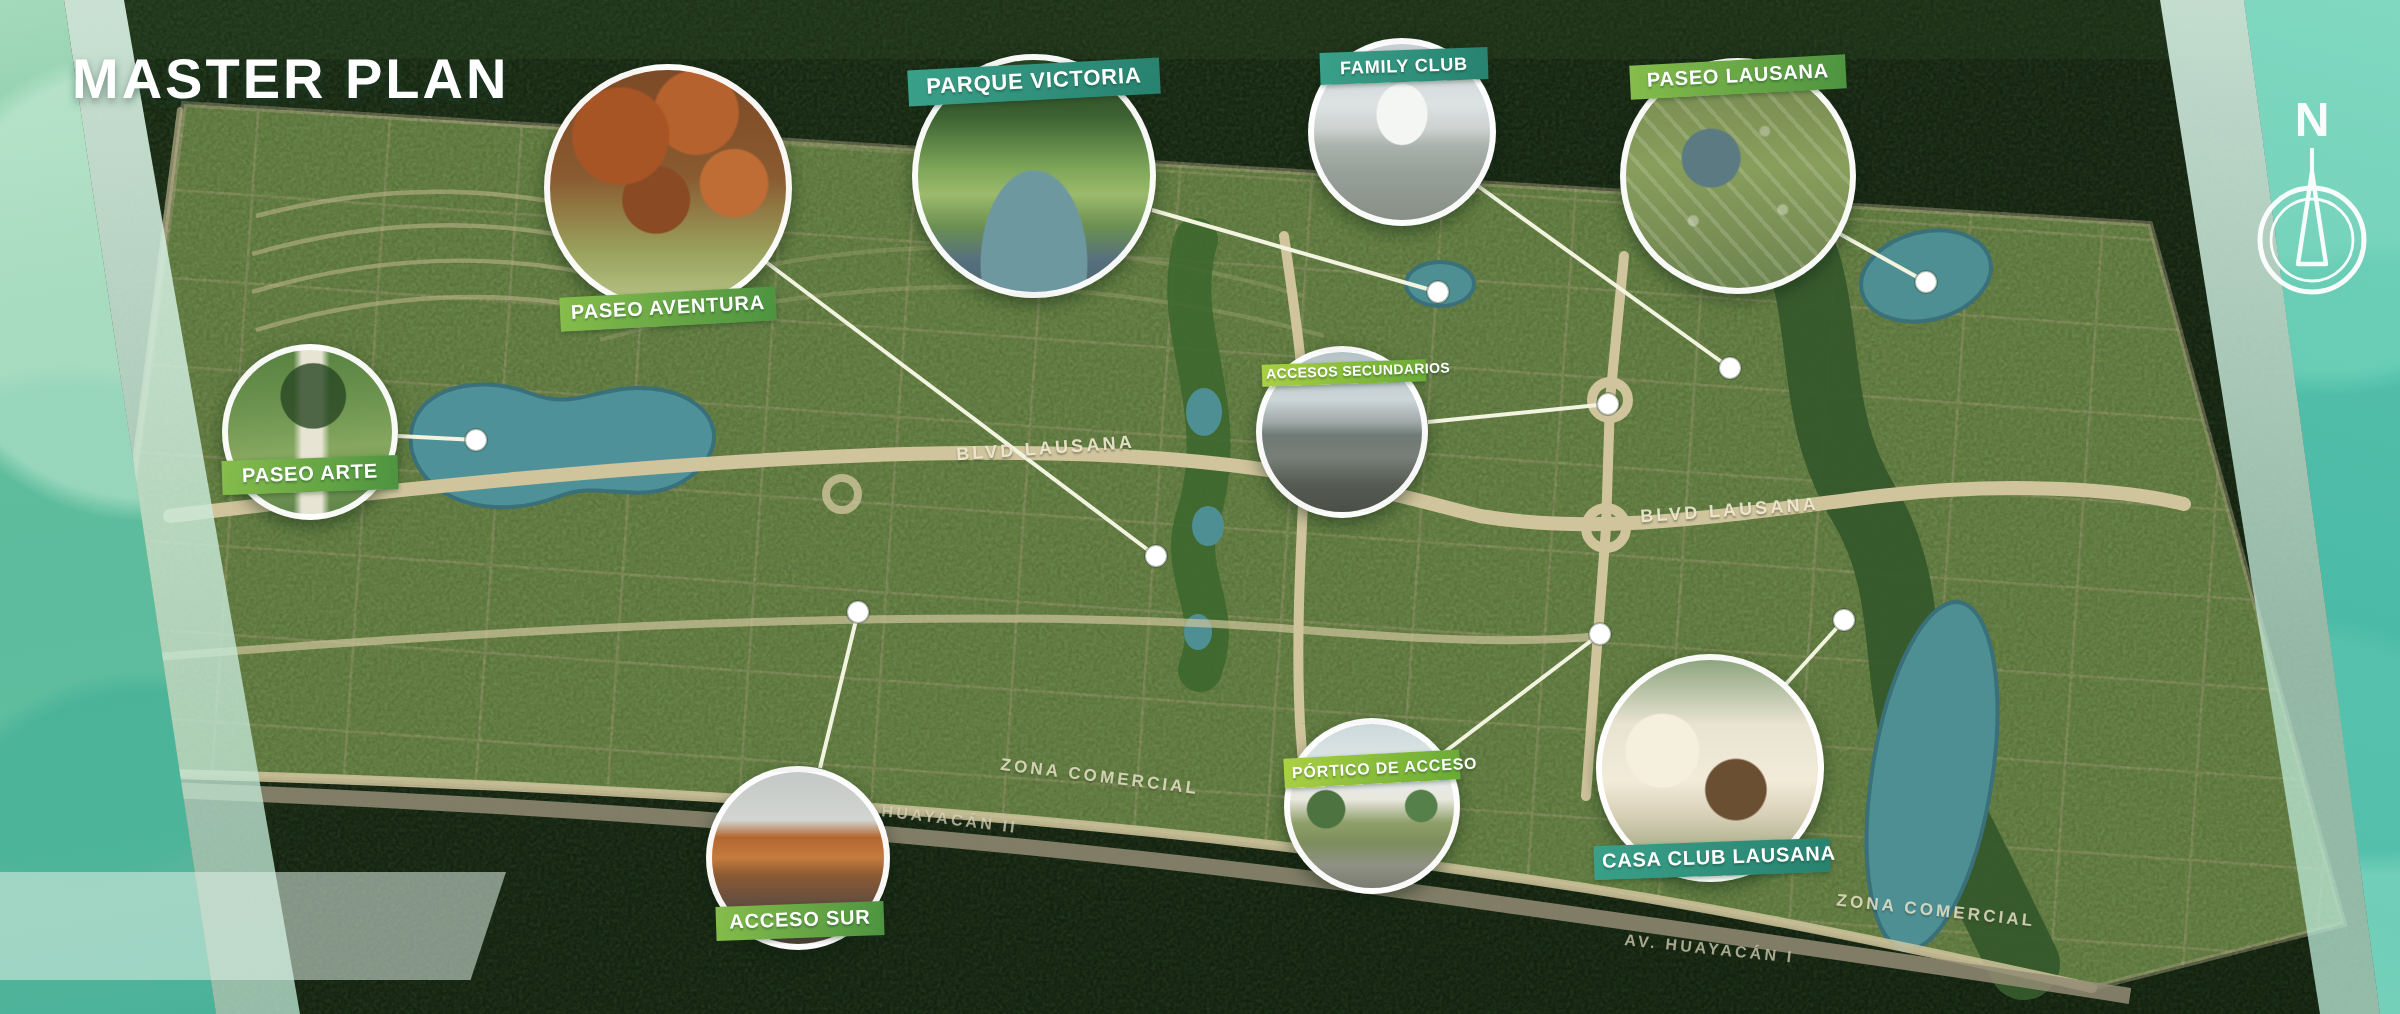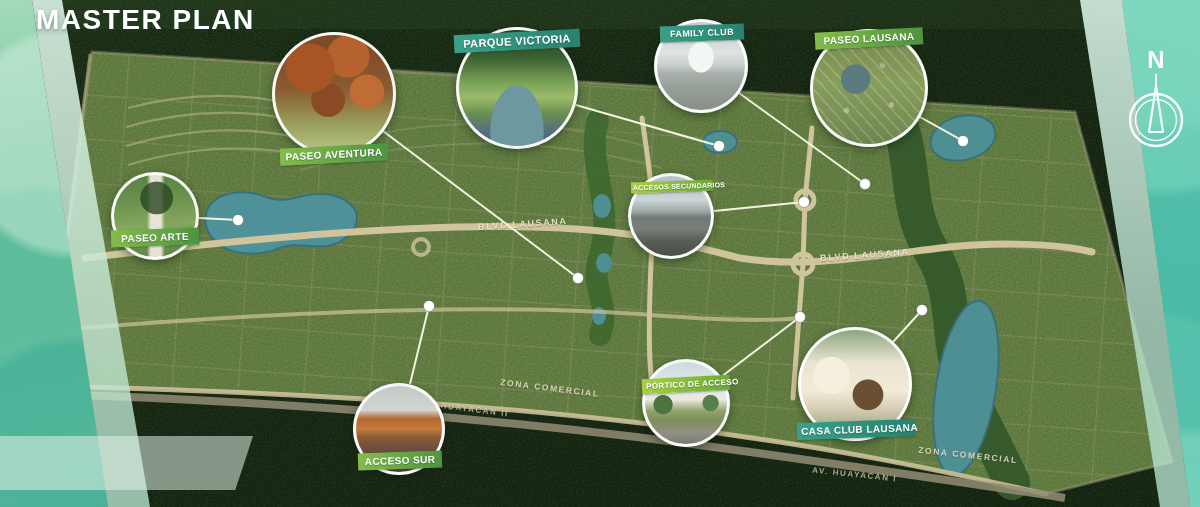--- a/index.html
+++ b/index.html
@@ -128,21 +128,21 @@
     background:linear-gradient(185deg,rgba(214,240,228,.9),rgba(190,232,214,.75) 55%,rgba(178,228,208,.8));
   }
 
   
   .title-band{
     position:absolute;left:0;top:436px;width:253px;height:54px;z-index:7;
     background:rgba(224,240,230,.55);
     clip-path:polygon(0 0,100% 0,93% 100%,0 100%);
   }
   .title-text{
-    position:absolute;left:36px;top:4px;z-index:8;
+    position:absolute;left:36px;top:24px;z-index:8;
     color:#fff;font-size:28px;font-weight:bold;letter-spacing:1.5px;
     text-shadow:0 2px 4px rgba(30,70,55,.5);
   }
 
   
   .compass{position:absolute;left:1112px;top:40px;z-index:8;}
 </style>
 </head>
 <body>
 

